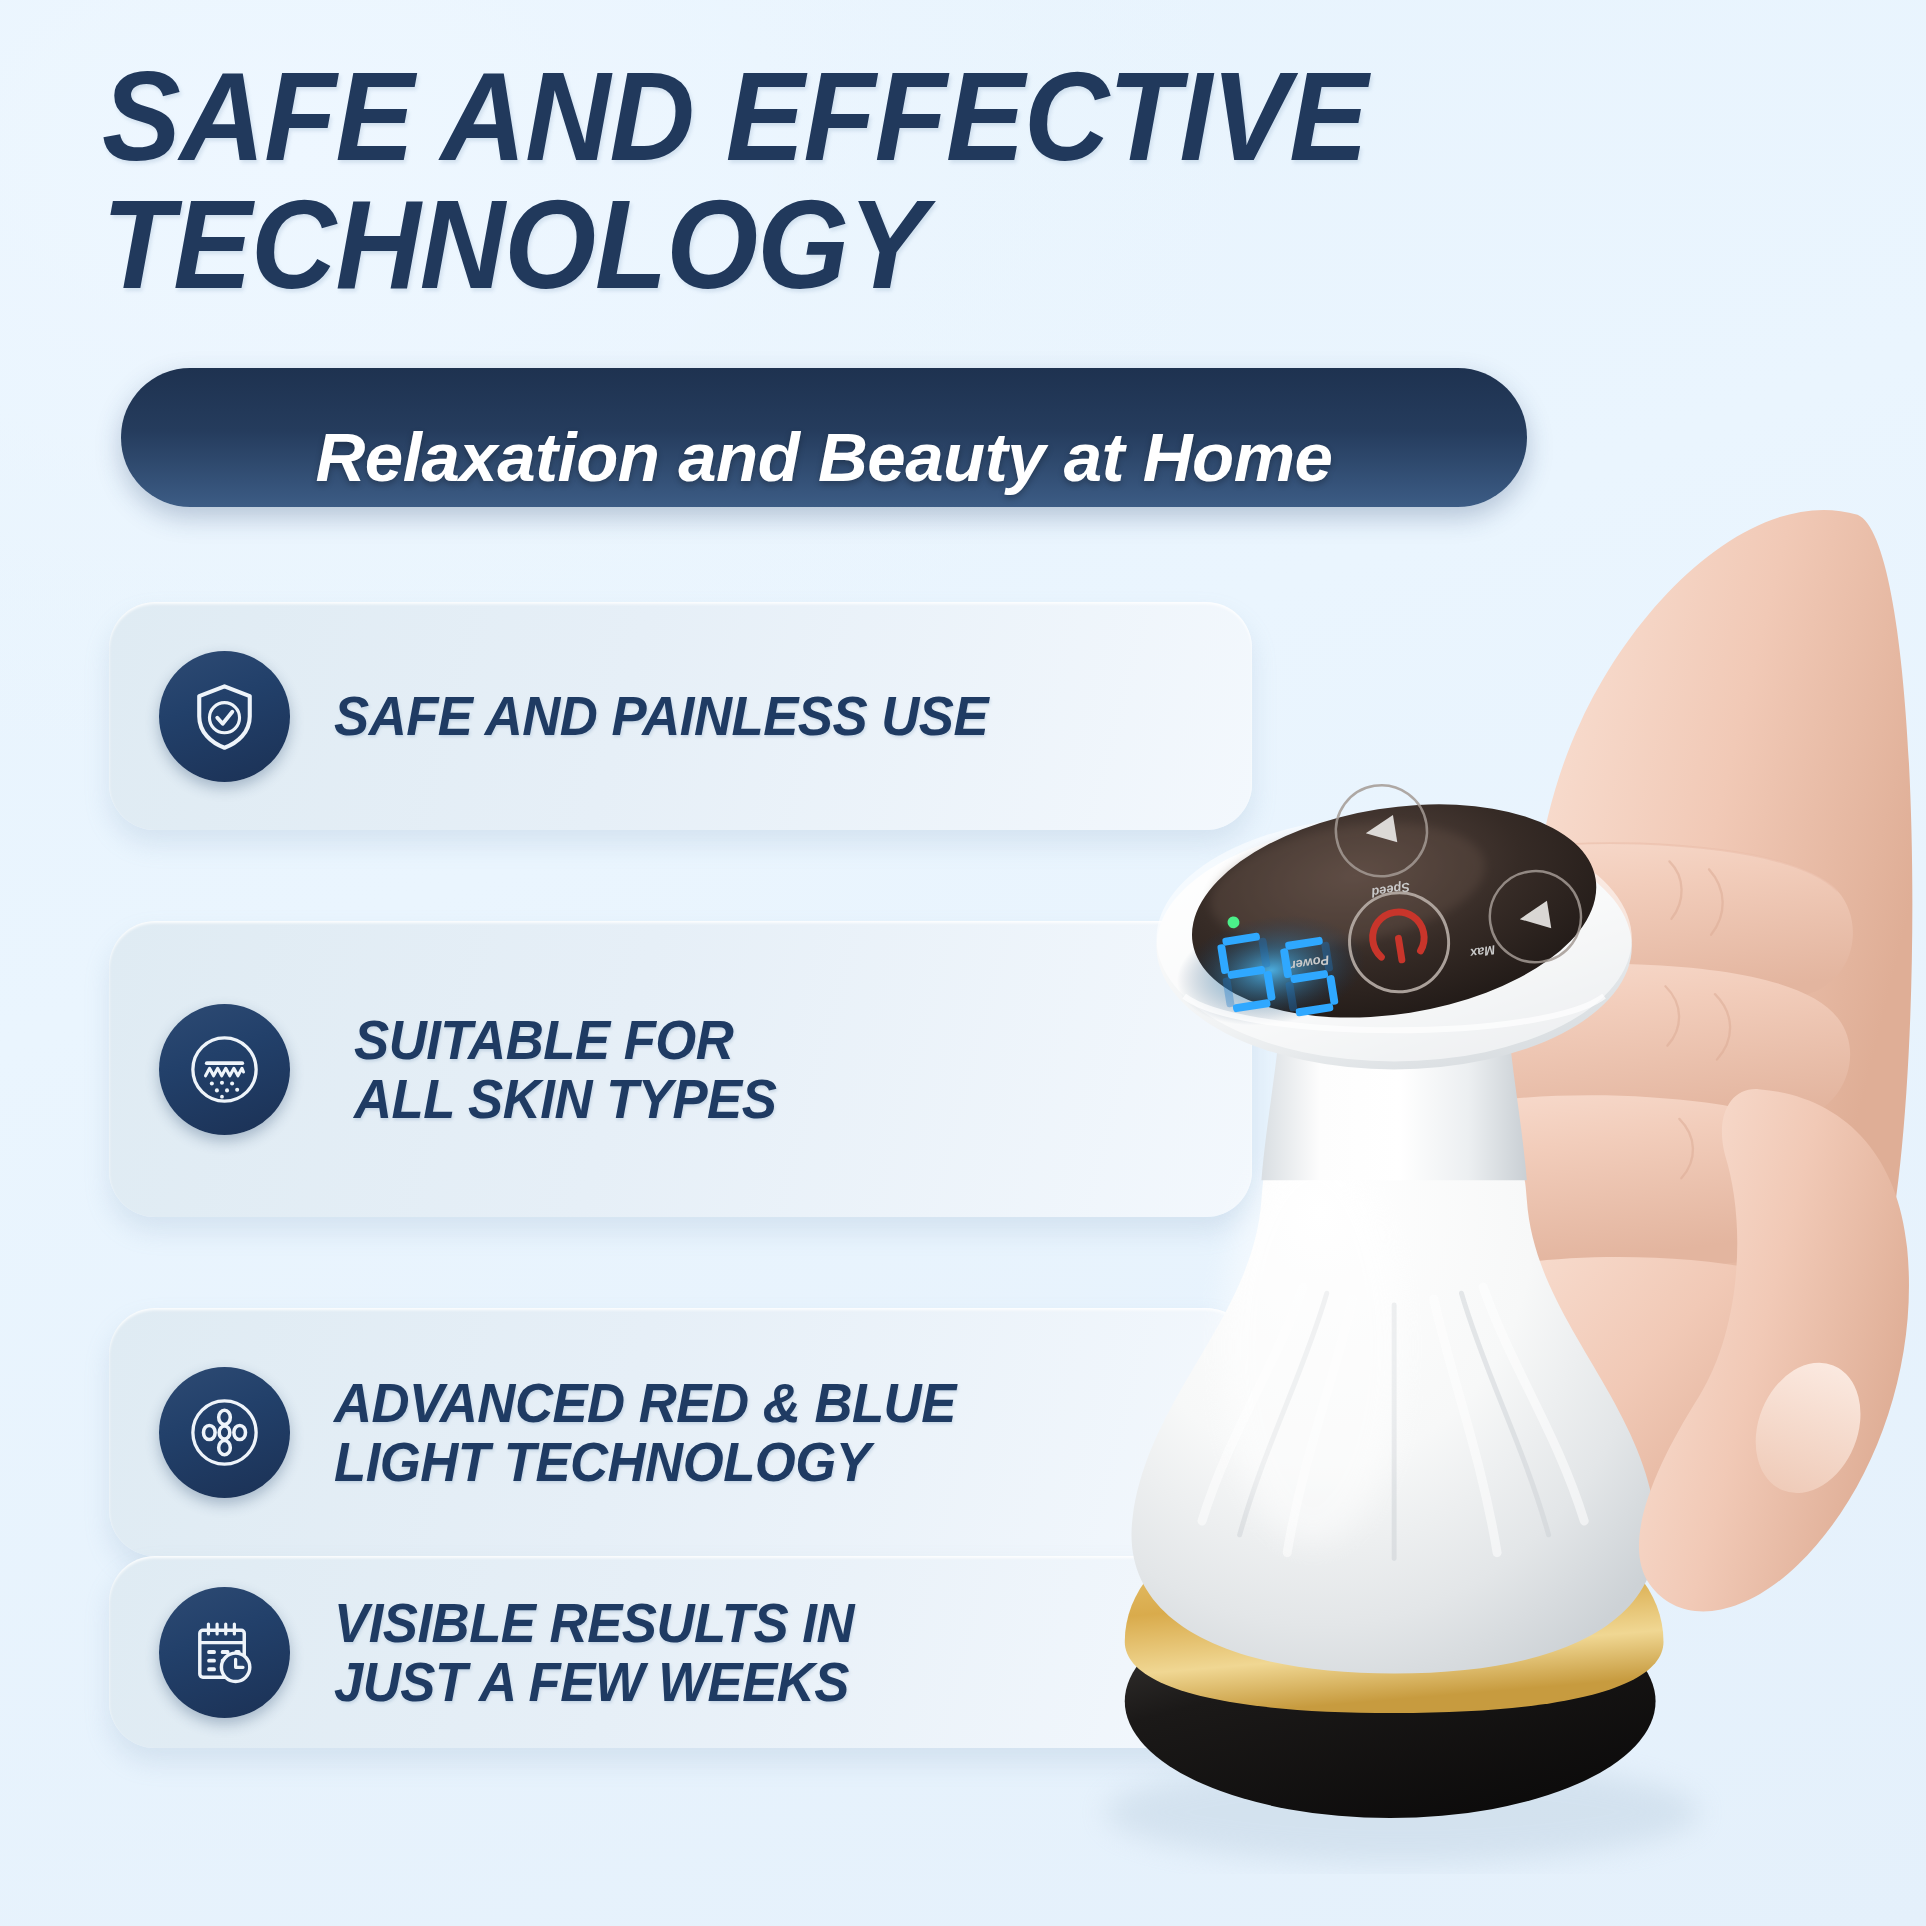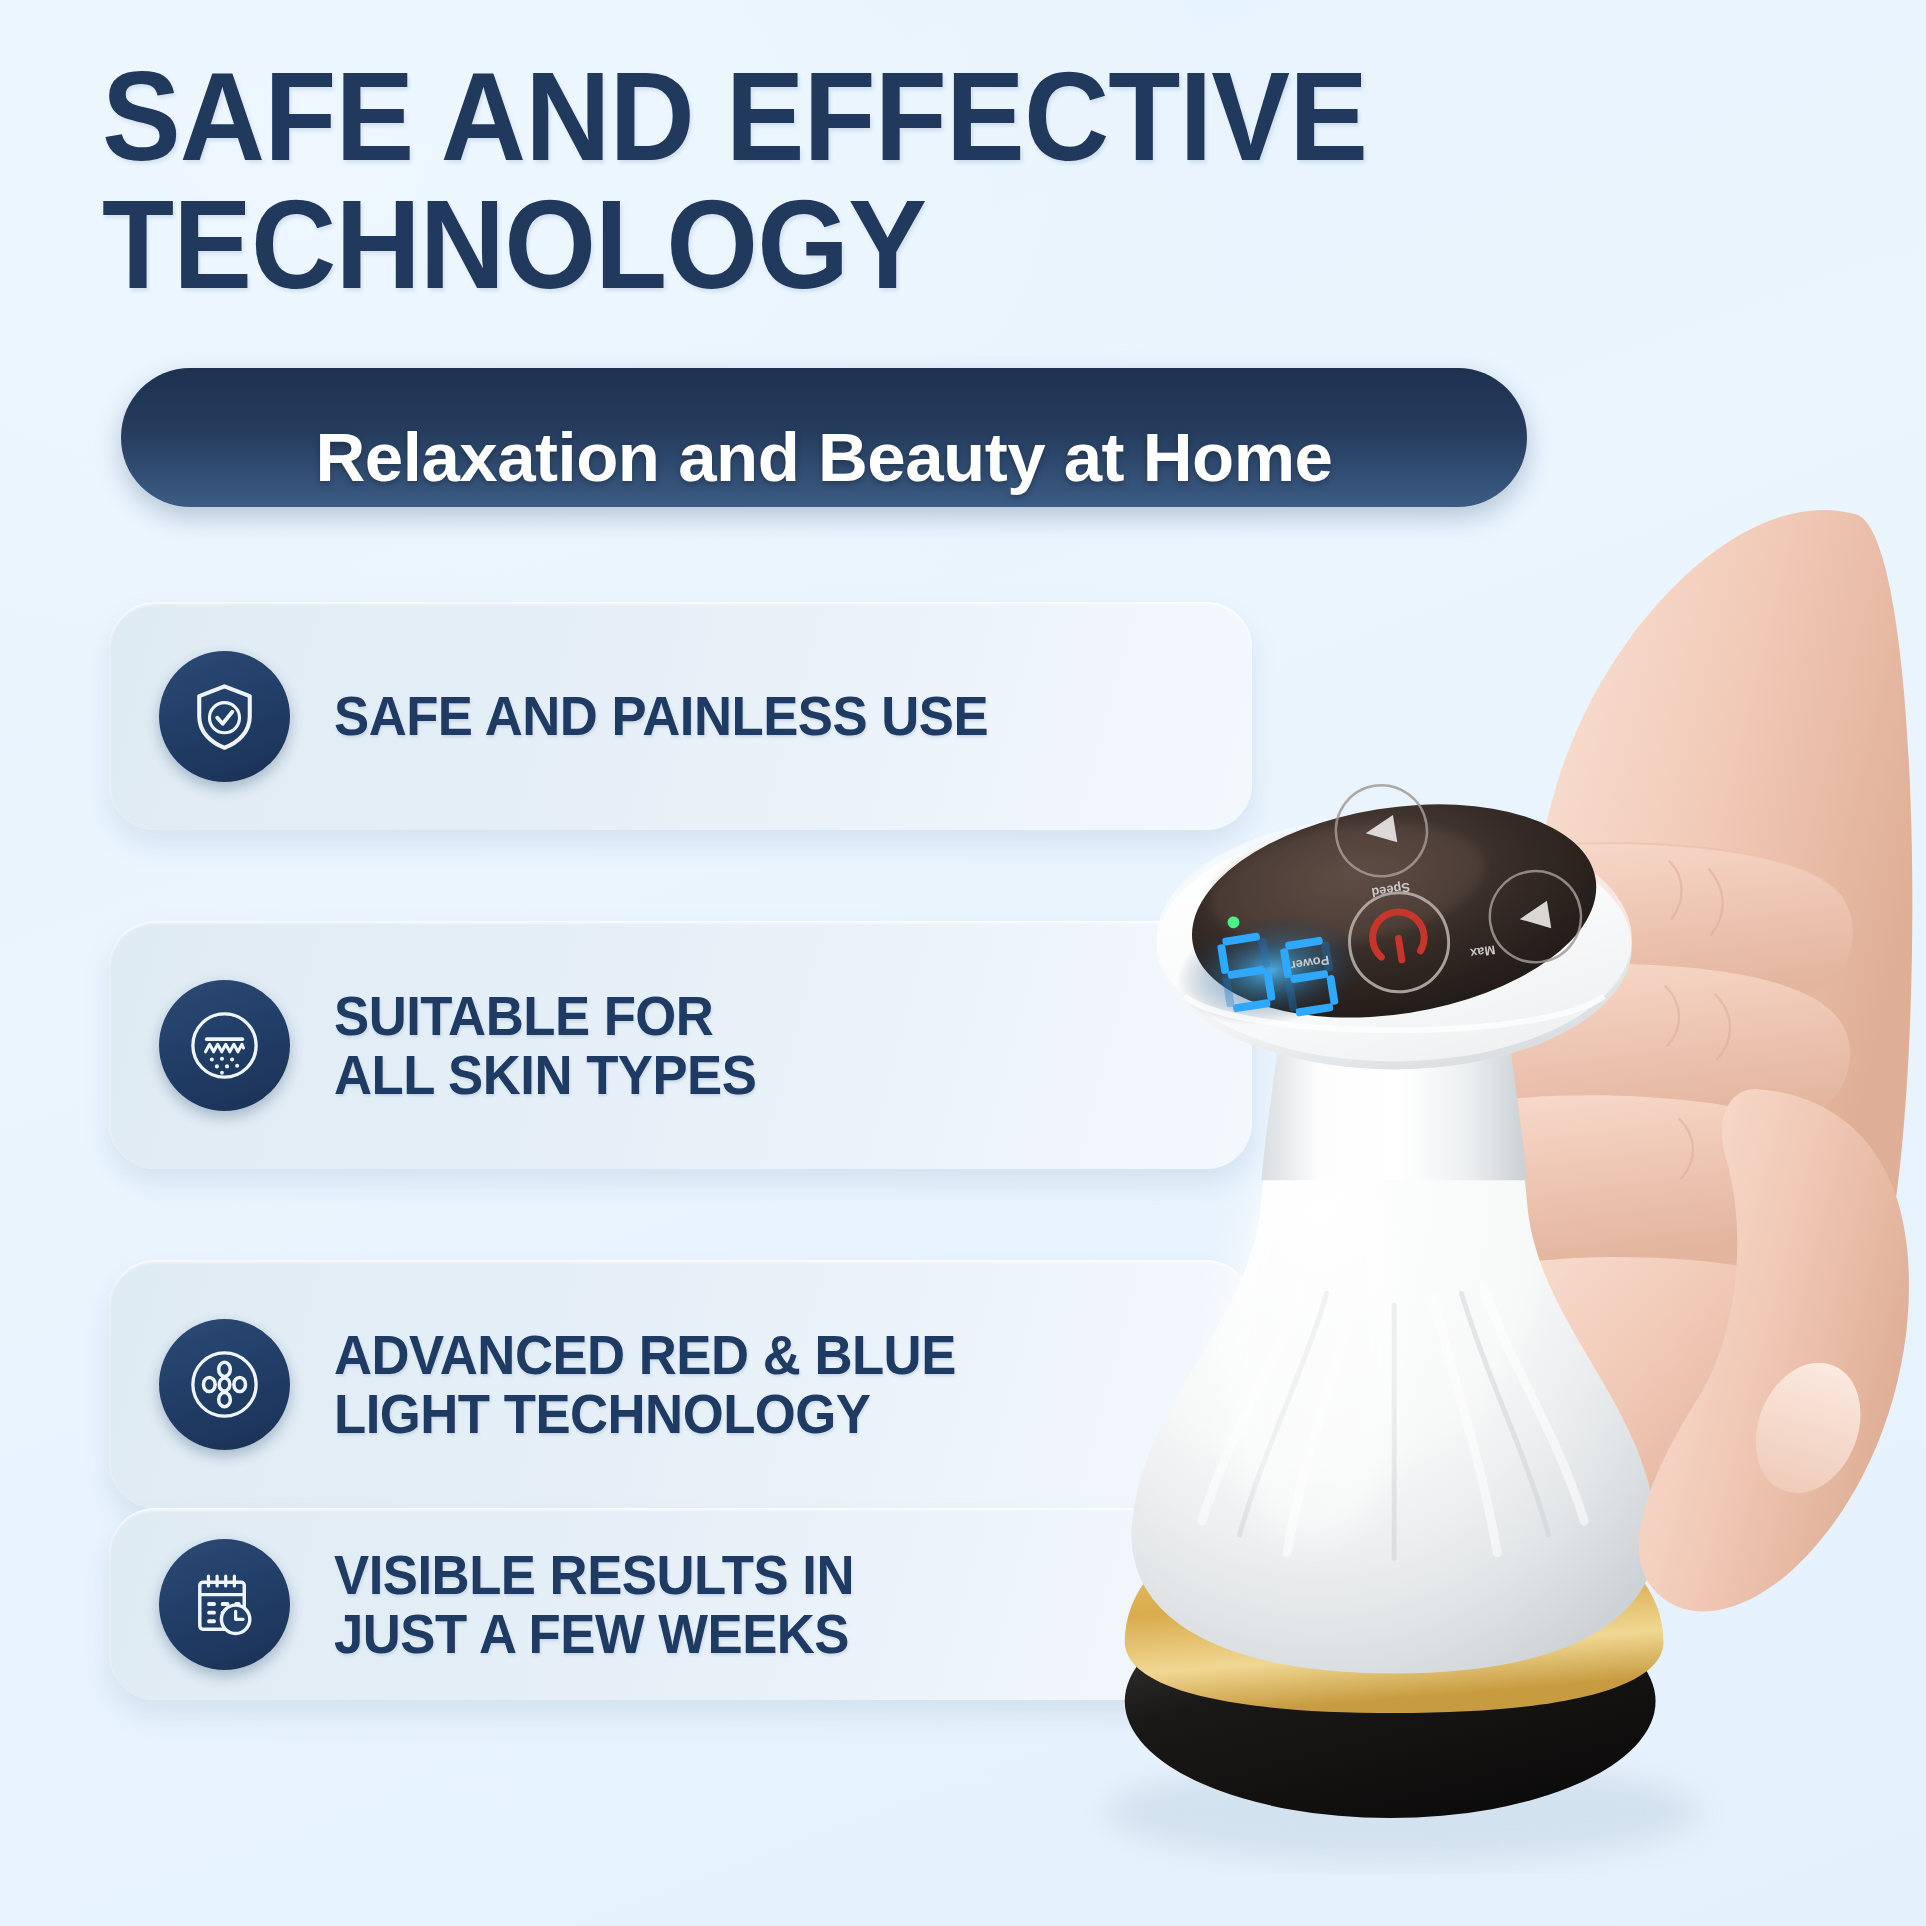--- a/index.html
+++ b/index.html
@@ -7,20 +7,21 @@
   body {
     font-family:"Liberation Sans", sans-serif;
     background:#e9f4fd;
     position:relative;
   }
   #stage {
     position:absolute; inset:0;
     background:
       radial-gradient(ellipse 1386px 891px at 15% 8%, #eef7ff 0%, rgba(238,247,255,0) 70%),
       linear-gradient(160deg,#e7f3fd 0%, #eaf5fe 40%, #e4f0fb 100%);
+    font-style: italic;
   }
 
   
   .title-wrap { position:absolute; left:102px; top:61px; width:1485px; }
   .title-line {
     font-family:"Liberation Sans", sans-serif;
     font-weight:700;
     font-size:127px;
     line-height:0.88;
     letter-spacing:-1px;
@@ -59,21 +60,21 @@
   .card {
     position:relative;
     width:1143px;
     border-radius:46px;
     background:linear-gradient(105deg,#dfebf3 0%, #e6eff7 45%, #f3f8fd 100%);
     box-shadow:0 14px 26px rgba(130,160,190,.20), 0 2px 3px rgba(255,255,255,.9) inset;
     display:flex; align-items:center;
     padding:16px 50px;
   }
   .card.c1 { height:228px; margin-bottom:91px; }
-  .card.c2 { height:248px; margin-bottom:91px; }
+  .card.c2 { height:296px; margin-bottom:91px;gap:20px; }
   .card.c3 { height:248px; }
   .card.c4 { height:192px; }
 
   .icon-badge {
     flex:0 0 auto;
     width:131px; height:131px;
     border-radius:50%;
     background:linear-gradient(160deg,#2d4a73 0%, #22406a 40%, #1b3155 100%);
     box-shadow:0 6px 14px rgba(40,70,110,.32);
     display:flex; align-items:center; justify-content:center;

